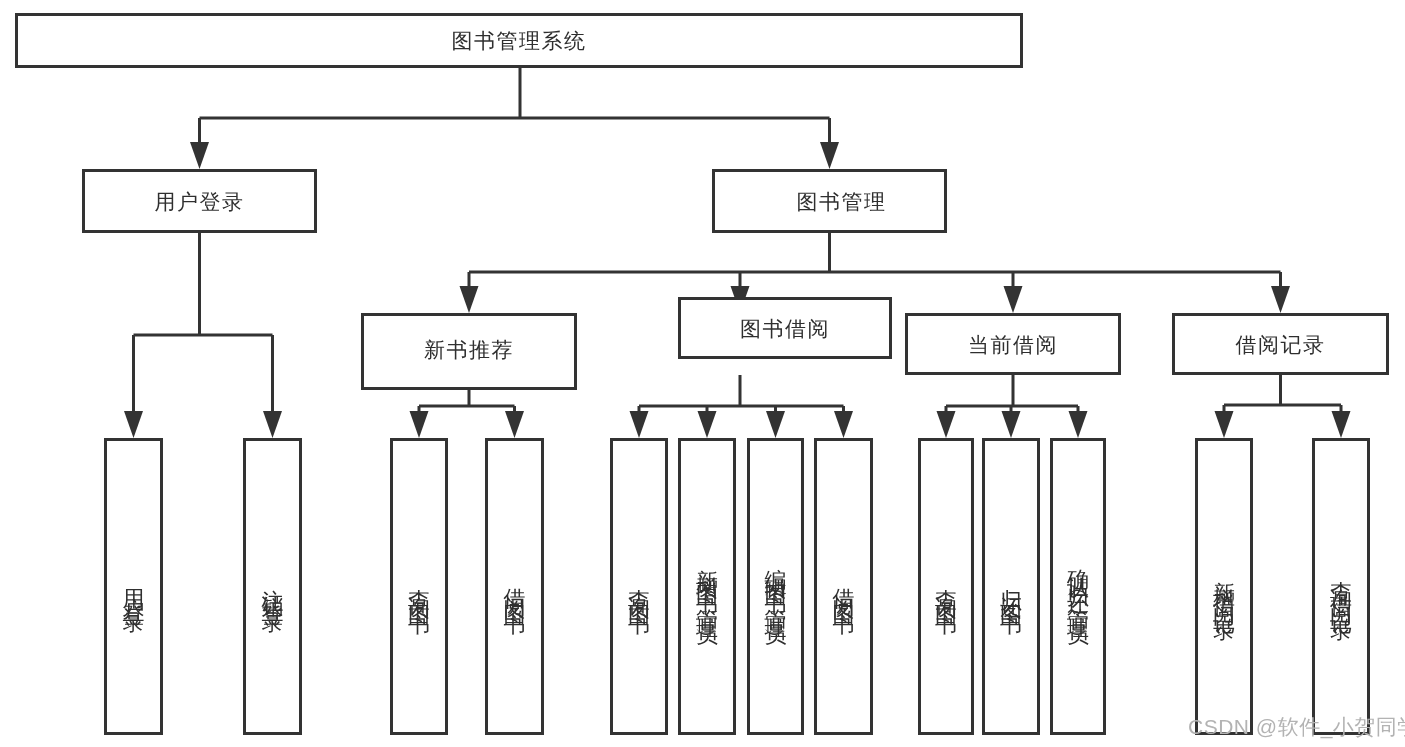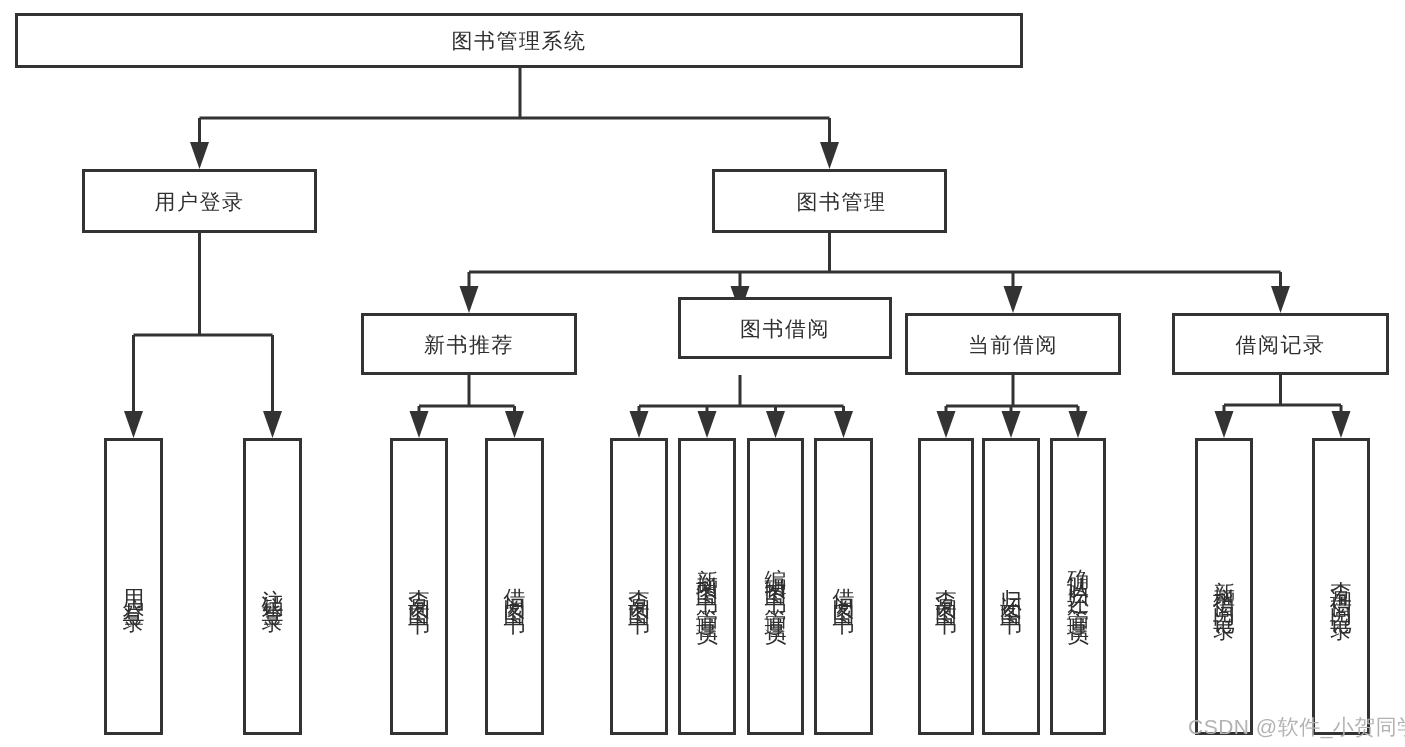--- a/index.html
+++ b/index.html
@@ -81,21 +81,21 @@
     <span class="hlabel">图书管理系统</span>
   </div>
 
   <div class="node" style="left:82px;top:169px;width:235px;height:64px;">
     <span class="hlabel">用户登录</span>
   </div>
   <div class="node" style="left:712px;top:169px;width:235px;height:64px;padding-left:24px;">
     <span class="hlabel">图书管理</span>
   </div>
 
-  <div class="node" style="left:361px;top:313px;width:216px;height:62px;">
+  <div class="node" style="left:361px;top:313px;width:216px;height:77px;font-family:Liberation Mono, monospace;">
     <span class="hlabel">新书推荐</span>
   </div>
   <div class="node" style="left:633px;top:297px;width:214px;height:62px;margin-left:45px;">
     <span class="hlabel">图书借阅</span>
   </div>
   <div class="node" style="left:905px;top:313px;width:216px;height:62px;">
     <span class="hlabel">当前借阅</span>
   </div>
   <div class="node" style="left:1172px;top:313px;width:217px;height:62px;">
     <span class="hlabel">借阅记录</span>

